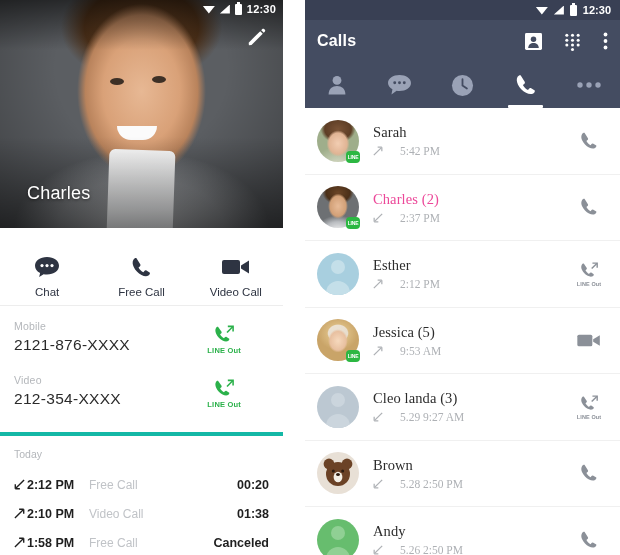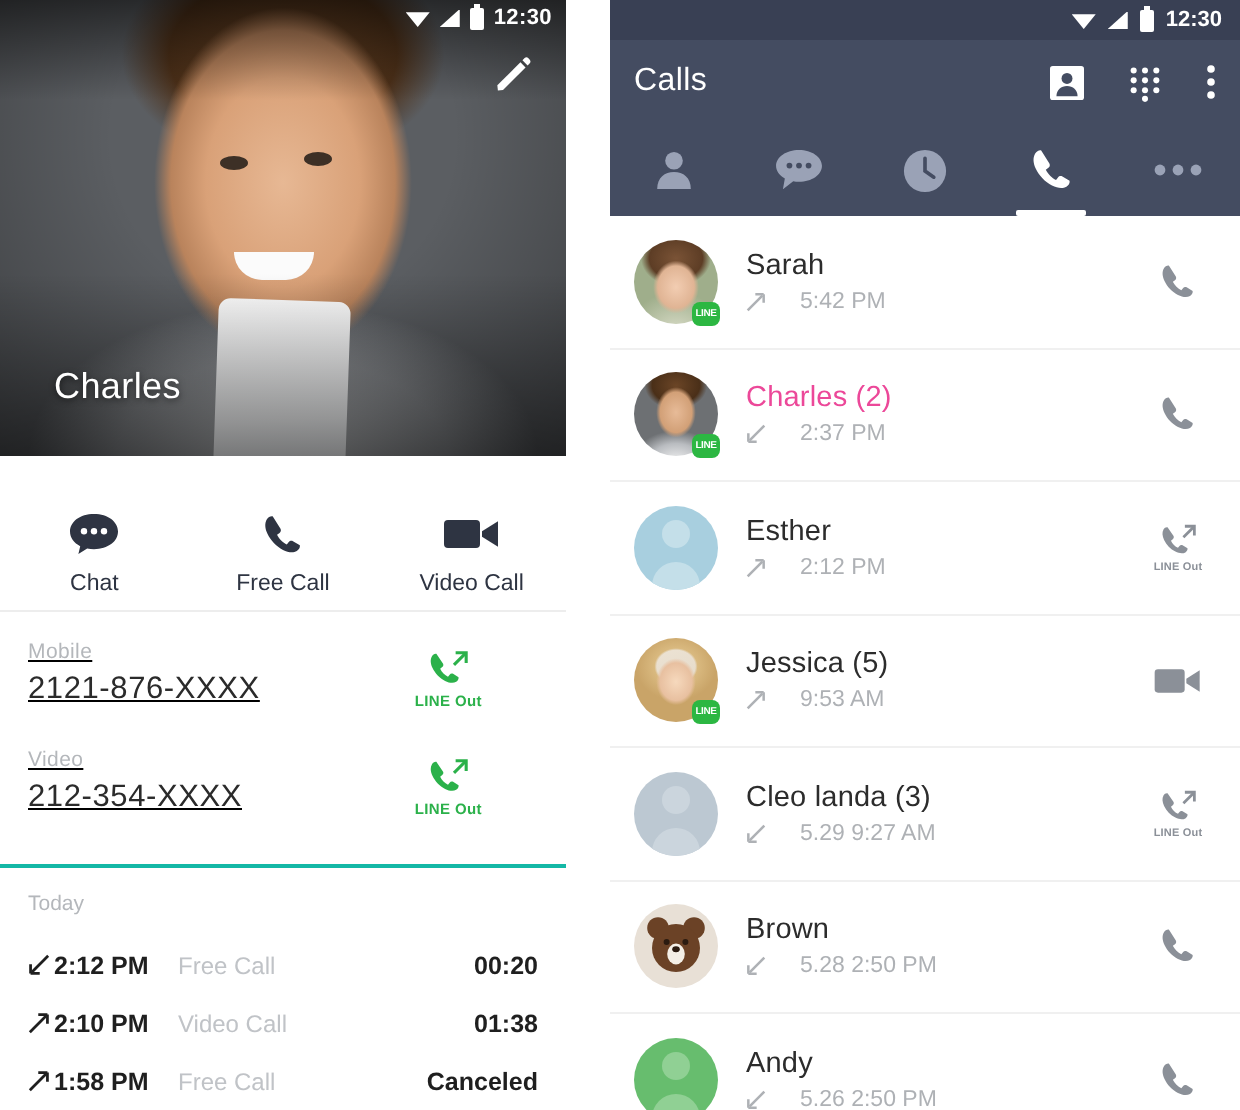--- a/index.html
+++ b/index.html
@@ -55,21 +55,21 @@
     text-shadow:0 1px 3px rgba(0,0,0,.55); }
 
   .actions { display:flex; height:78px; align-items:center; padding-top:20px;
     border-bottom:1px solid #ededed; }
   .action { flex:1; display:flex; flex-direction:column; align-items:center; gap:7px;
     cursor:pointer; }
   .action-icon { height:24px; display:flex; align-items:center; justify-content:center; }
   .action-icon svg { display:block; }
   .action-label { font-size:11.5px; color:#2e3442; }
 
-  .num-section { padding:14px 14px 4px 14px; border-bottom:2px solid #14b8a6;text-decoration:underline; }
+  .num-section { padding:14px 14px 4px 14px; border-bottom:4px solid #14b8a6; }
   .num-row { position:relative; min-height:54px; padding-bottom:12px; }
   .num-label { font-size:10.5px; color:#b4b7bb; letter-spacing:.2px; }
   .num-value { font-size:15.5px; color:#2b2b2b; margin-top:4px; letter-spacing:.3px; }
   .lineout { position:absolute; right:28px; top:4px; display:flex; flex-direction:column;
     align-items:center; gap:2px; cursor:pointer; }
   .lineout-txt { font-size:7.5px; font-weight:bold; color:#2bb14a; letter-spacing:.2px; }
 
   .hist-section { padding:12px 14px 0 14px; }
   .hist-title { font-size:10.5px; color:#b4b7bb; margin-bottom:10px; }
   .hist-row { display:flex; align-items:center; height:29px; font-size:12.5px; }
@@ -81,21 +81,21 @@
   
   .right-panel { position:absolute; left:305px; top:0; width:315px; height:555px;
     background:#ffffff; overflow:hidden; }
 
   .r-statusbar { height:20px; background:#394054; display:flex; align-items:center;
     justify-content:flex-end; gap:6px; padding:0 9px; }
   .r-sb-time { color:#ffffff; font-size:11px; font-weight:bold; }
 
   .r-appbar { height:42px; background:#444c61; display:flex; align-items:center;
     padding:0 12px; }
-  .r-title { color:#ffffff; font-size:16px; font-weight:400; flex:1; letter-spacing:.2px; }
+  .r-title { color:#ffffff; font-size:16px; font-weight:700; flex:1; letter-spacing:.2px; }
   .r-appbar-icons { display:flex; align-items:center; gap:22px; }
   .r-ic { cursor:pointer; display:flex; align-items:center; justify-content:center; }
 
   .r-tabs { height:46px; background:#444c61; display:flex; align-items:stretch; }
   .r-tab { flex:1; position:relative; display:flex; align-items:center;
     justify-content:center; cursor:pointer; }
   .r-tab.active::after { content:""; position:absolute; left:22%; right:22%; bottom:0;
     height:3px; background:#ffffff; border-radius:1px; }
 
   .call-list { height:447px; overflow:hidden; background:#fff; }
@@ -105,21 +105,21 @@
   .avatar { width:42px; height:42px; border-radius:50%; overflow:hidden; position:relative; }
   .av-ph-body { position:absolute; left:50%; bottom:-4px; width:24px; height:18px;
     transform:translateX(-50%); border-radius:12px 12px 0 0; }
   .av-ph-head { position:absolute; left:50%; top:7px; width:14px; height:14px;
     transform:translateX(-50%); border-radius:50%; }
   .line-badge { position:absolute; right:-1px; bottom:-1px; width:14px; height:12px;
     background:#2cb742; border-radius:4px; display:flex; align-items:center;
     justify-content:center; }
   .line-badge span { color:#fff; font-size:5px; font-weight:bold; letter-spacing:-.2px; }
 
-  .call-text { flex:1; padding-left:14px; min-width:0; }
+  .call-text { flex:1; padding-left:14px; min-width:0;font-family:Liberation Serif, serif; }
   .call-name { font-size:14.5px; color:#2c2c2c; letter-spacing:.1px; }
   .call-name.missed { color:#ec4899; }
   .call-meta { display:flex; align-items:center; gap:17px; margin-top:4px; }
   .call-time { font-size:11.5px; color:#aeb1b5; }
   .call-action { width:34px; flex:0 0 34px; display:flex; flex-direction:column;
     align-items:center; gap:2px; }
   .call-action-lbl { font-size:5.5px; font-weight:bold; color:#8b9098; letter-spacing:.1px; }
   svg { overflow:visible; }
 </style>
 </head>

